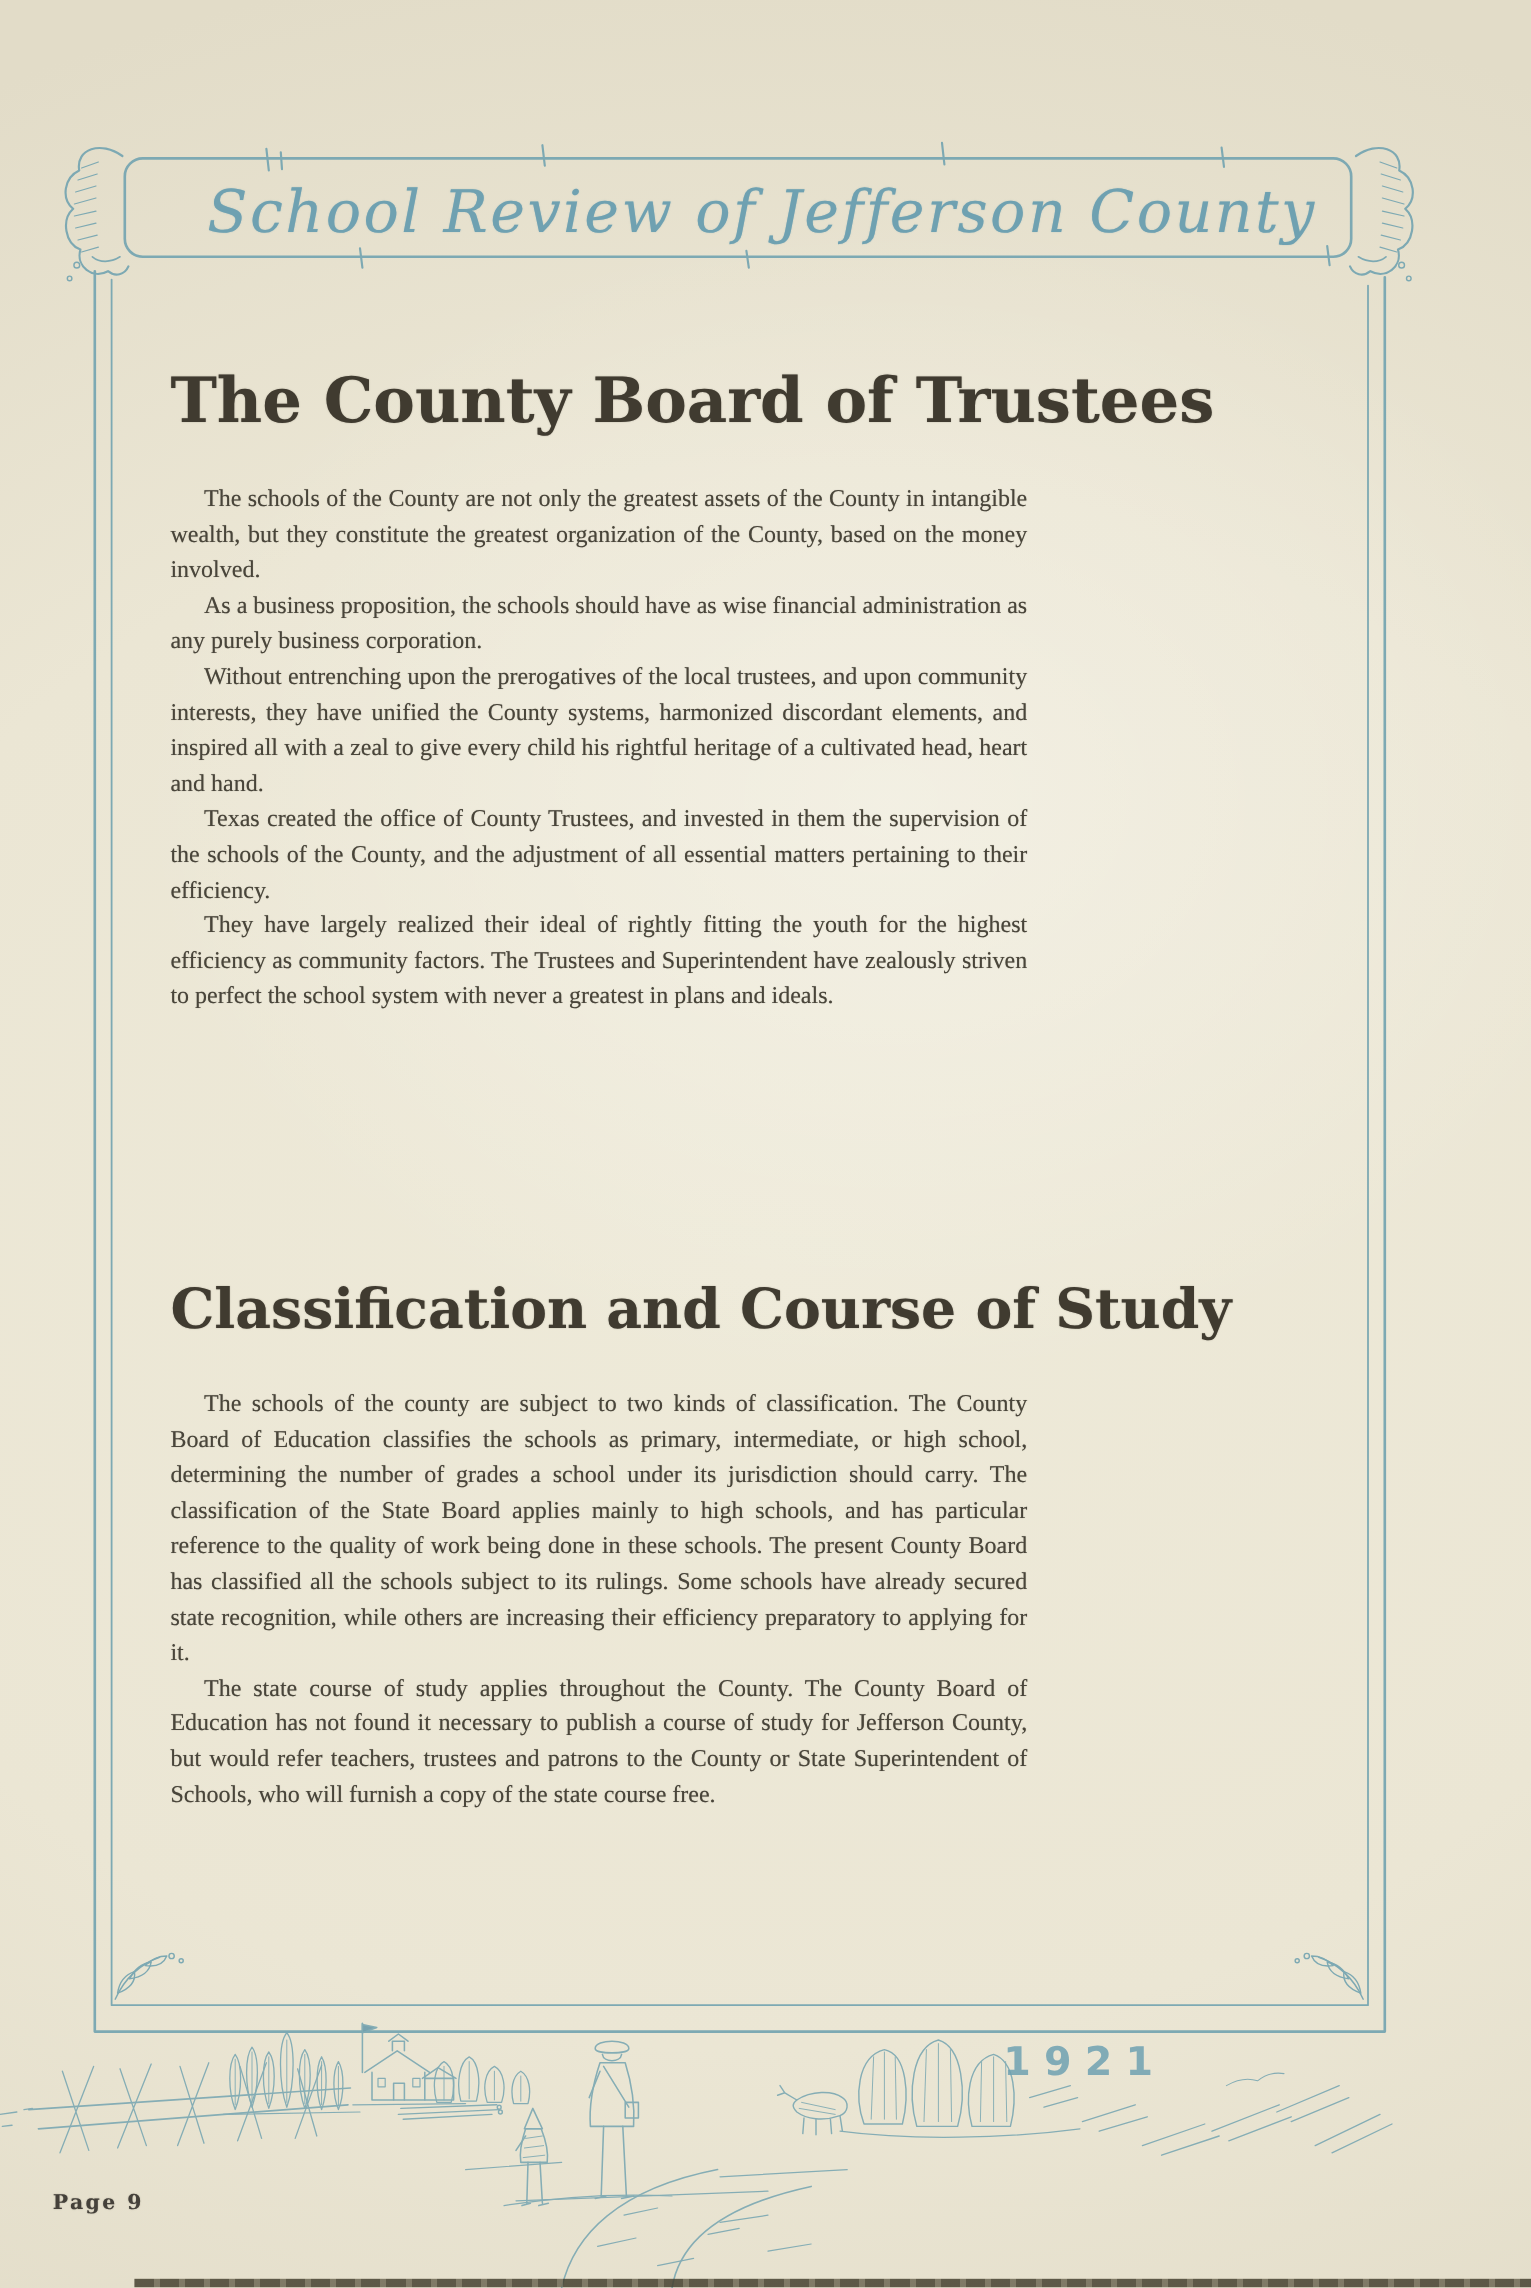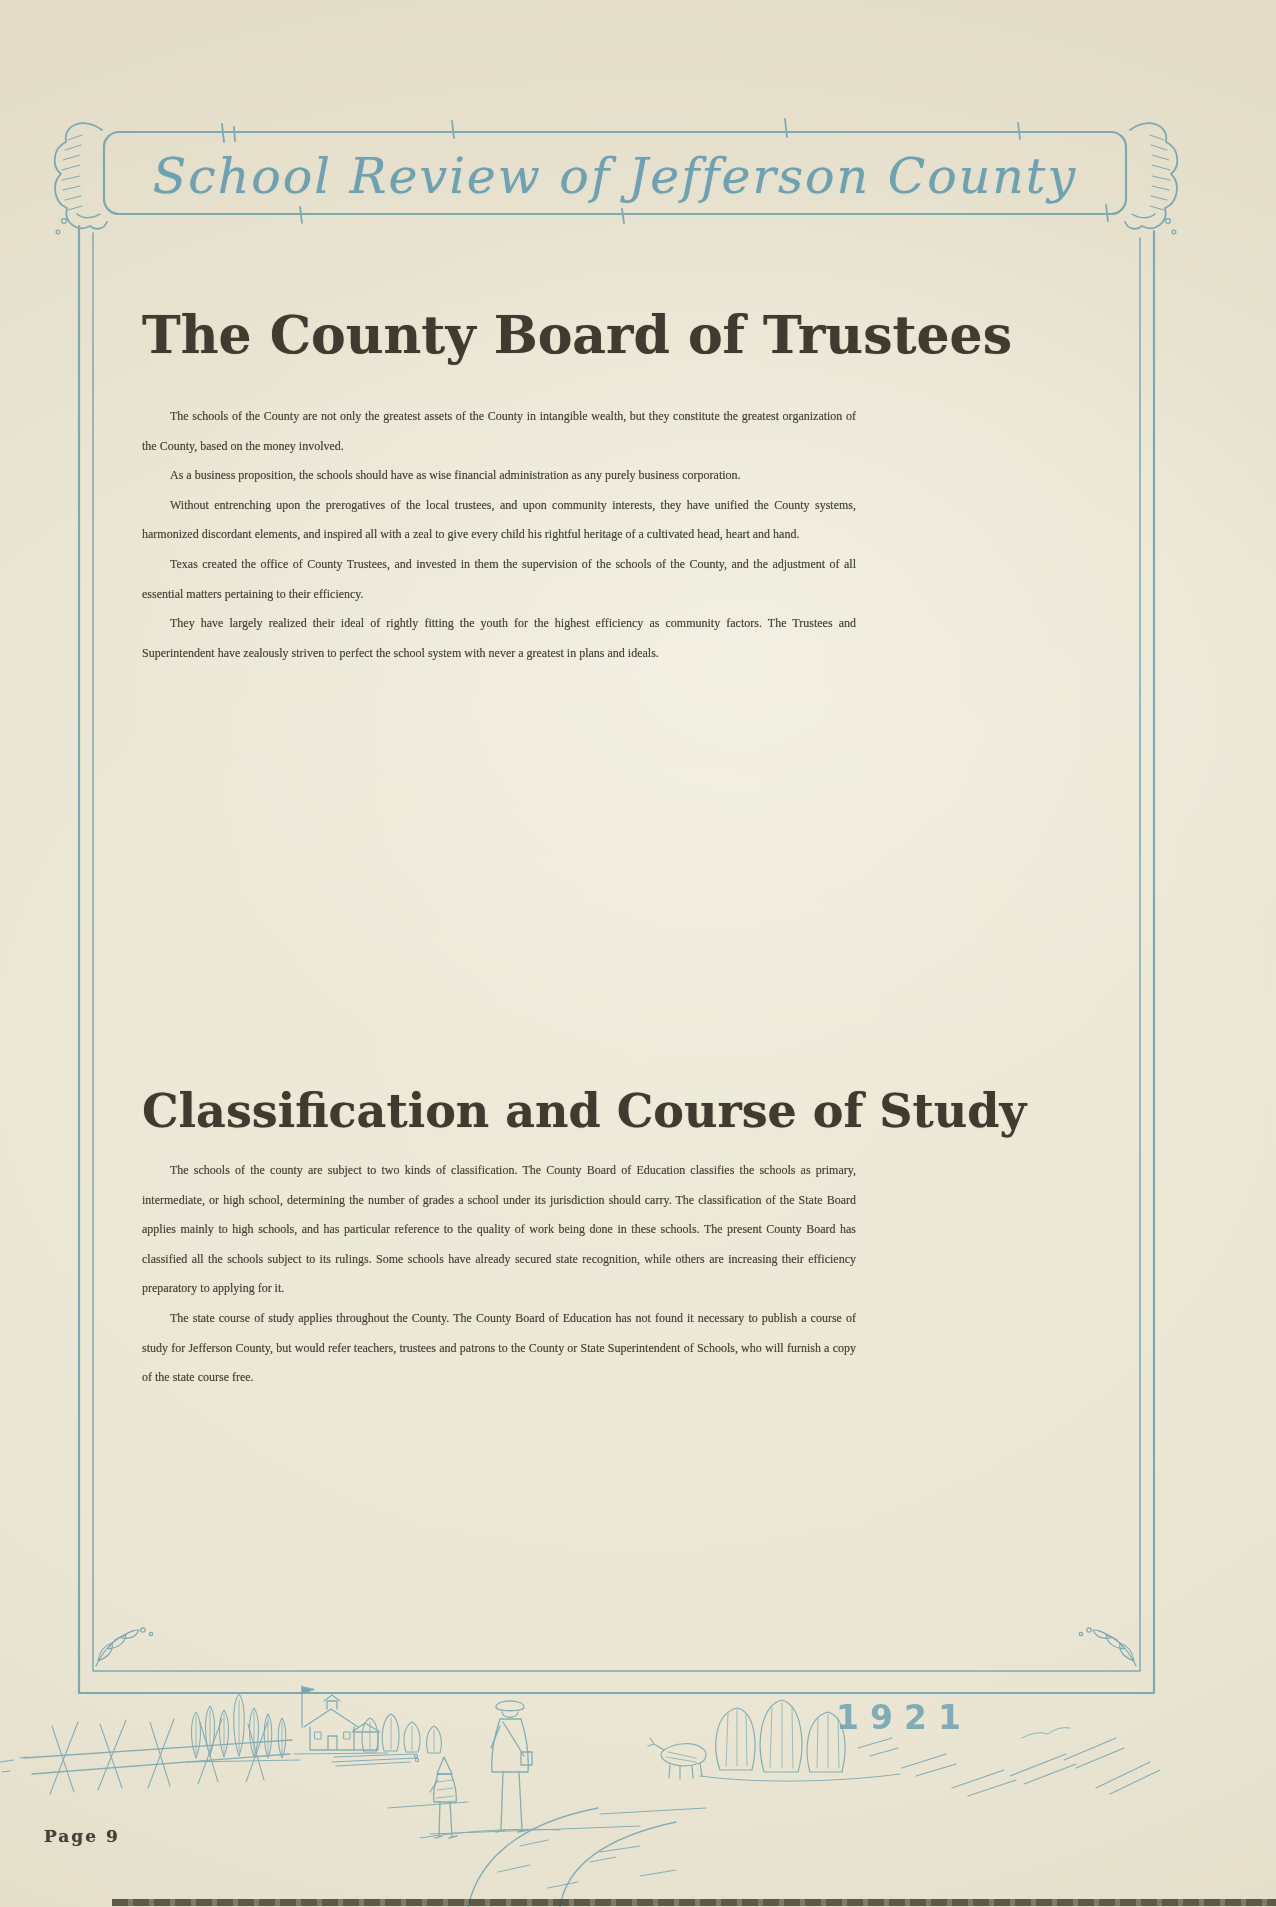--- a/index.html
+++ b/index.html
@@ -13,34 +13,35 @@
   
   .deco{position:absolute;left:0;top:0;pointer-events:none;}
 
   .banner-title{
     position:absolute;left:104px;top:139px;width:1022px;height:76px;
     text-align:center;
     font-family:"DejaVu Serif", serif;font-style:italic;
     font-size:49px;line-height:76px;color:#6fa1b1;
     letter-spacing:2px;white-space:nowrap;
     text-shadow:0 0 1px rgba(111,161,177,0.55);
+    padding-left:20px;
   }
 
   .section-title{
     position:absolute;left:142px;width:840px;text-align:center;
     font-family:"DejaVu Serif", serif;font-weight:bold;color:#403b30;
     white-space:nowrap;
     text-shadow:0 0 1px rgba(64,59,48,0.5);
   }
   .title-1{top:304px;font-size:52px;}
-  .title-2{top:1064px;font-size:46px;margin-top:20px;}
+  .title-2{top:1064px;font-size:46px;}
 
   .text-block{
     position:absolute;left:142px;width:714px;
-    color:#49453a;font-size:12px;line-height:29.6px;text-align:justify;
+    color:#49453a;font-size:20px;line-height:29.6px;text-align:justify;
     text-shadow:0 0 0.7px rgba(73,69,58,0.55);
   }
   .block-1{top:402px;}
   .block-2{top:1156px;}
   .text-block p{margin:0;text-indent:28px;}
 
   .year-label{
     position:absolute;left:836px;top:1698px;
     font-family:"DejaVu Sans", sans-serif;font-weight:bold;
     font-size:33px;letter-spacing:11px;color:#6fa2b2;opacity:.85;

